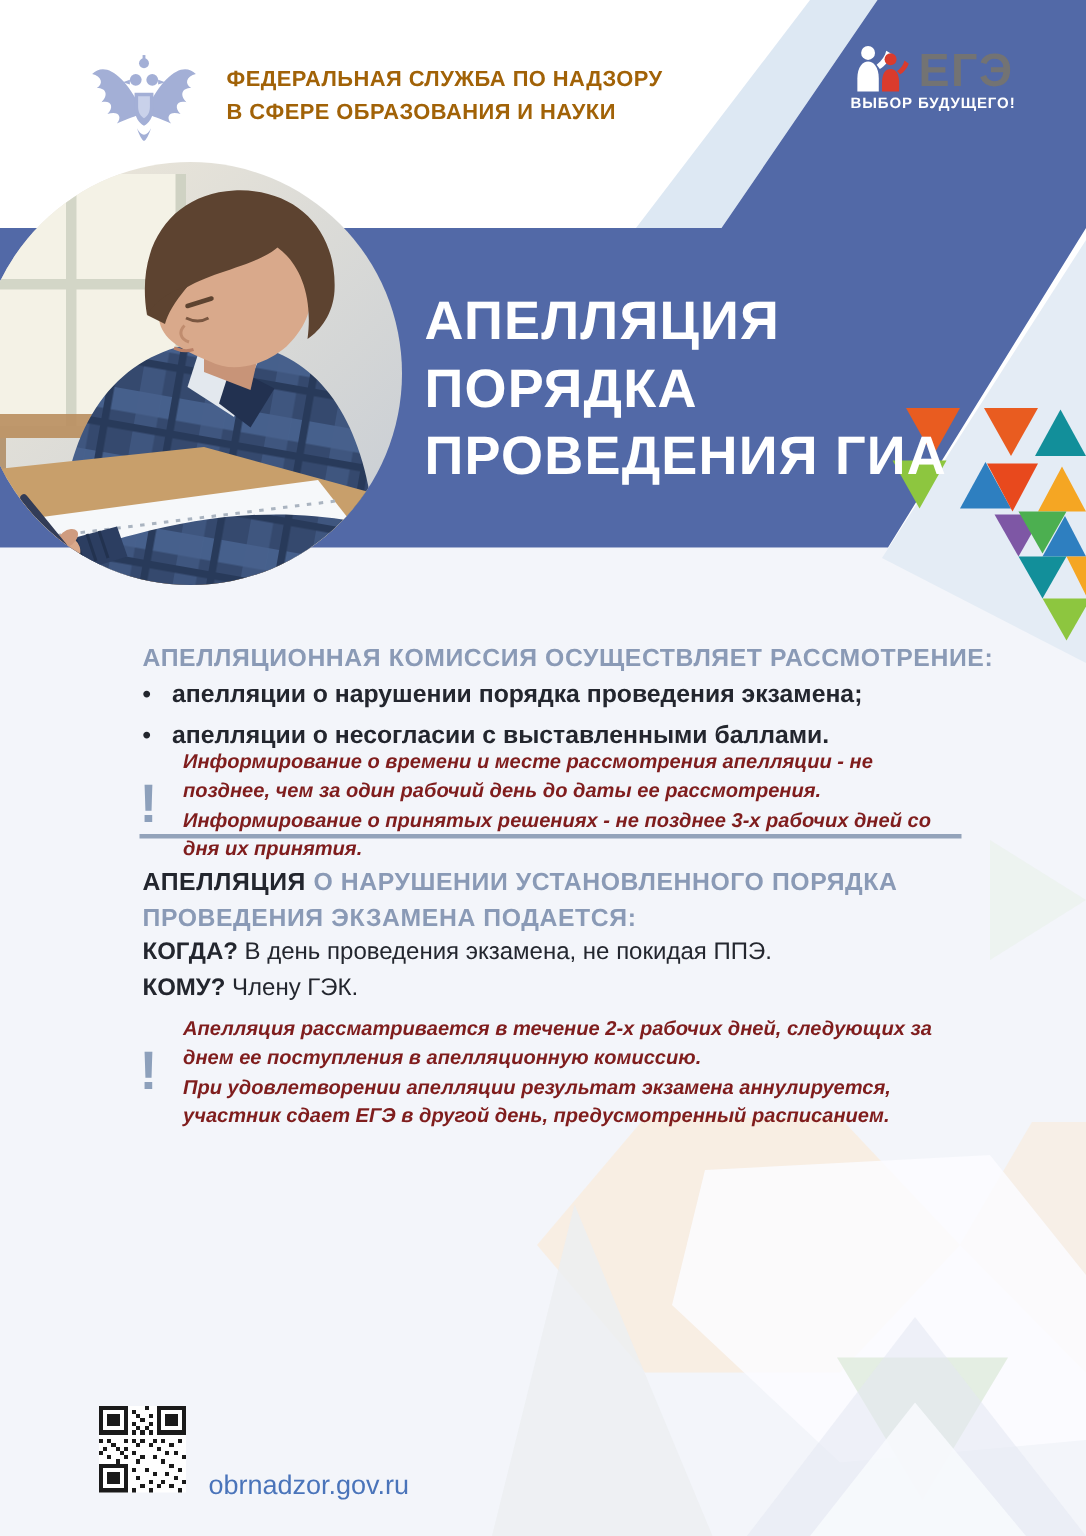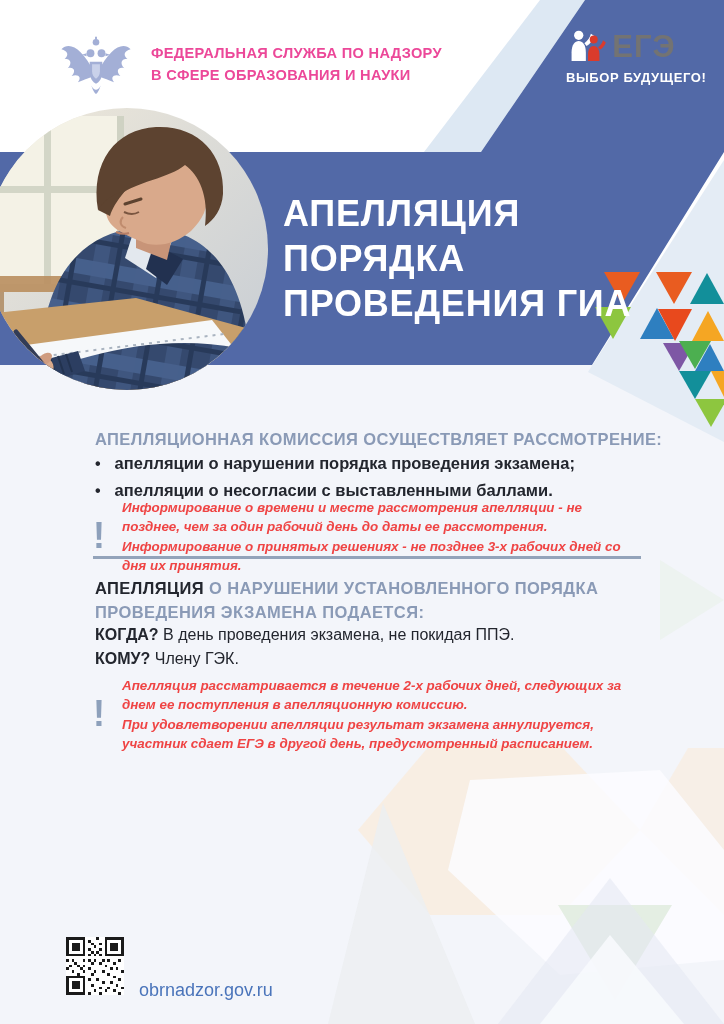--- a/index.html
+++ b/index.html
@@ -3,48 +3,48 @@
 <meta charset="utf-8">
 <style>
   * { box-sizing: border-box; margin: 0; padding: 0; }
   body { background:#e8e8e8; font-family:"Liberation Sans", sans-serif; }
   .poster { position:relative; width:724px; height:1024px; margin:0 auto; background:#ffffff; overflow:hidden; }
   .bg-svg { position:absolute; left:0; top:0; z-index:0; }
 
   
   .org-block { position:absolute; left:55px; top:32px; z-index:5; display:flex; align-items:center; gap:14px; }
   .org-emblem { width:82px; height:66px; flex:0 0 auto; }
-  .org-name { color:#ec4899; font-size:14.6px; font-weight:700; line-height:1.5; letter-spacing:.3px; }
+  .org-name { color:#a16207; font-size:14.6px; font-weight:700; line-height:1.5; letter-spacing:.3px; }
 
   .ege-block { position:absolute; left:566px; top:28px; z-index:5; width:112px; text-align:center; }
   .ege-row { display:flex; align-items:center; justify-content:center; gap:4px; }
   .ege-icon { width:40px; height:36px; }
   .ege-name { color:#737373; font-size:31px; font-weight:800; letter-spacing:1px; line-height:1; }
-  .ege-slogan { margin-top:6px; color:#ffffff; font-size:13px; font-weight:700; letter-spacing:.6px; white-space:nowrap; }
+  .ege-slogan { color:#ffffff; font-size:10px; font-weight:700; letter-spacing:.6px; white-space:nowrap; }
 
   
   .banner-title { position:absolute; left:283px; top:191px; z-index:4; color:#ffffff;
                   font-size:36px; font-weight:800; line-height:45px; letter-spacing:.8px; }
 
   .photo-circle { position:absolute; left:-14px; top:108px; width:282px; height:282px;
                   border-radius:50%; overflow:hidden; z-index:6; }
 
   
   .content-text { color:#23262e; }
   .h-steel { color:#8a9ab6; }
   .sec1-heading { position:absolute; left:95px; top:430px; z-index:4; font-size:16.5px; font-weight:800; letter-spacing:.4px; }
   .bullets { position:absolute; left:95px; top:454px; z-index:4; width:540px; }
   .bullet-row { display:flex; gap:14px; margin-bottom:6px; font-size:16.5px; font-weight:700; color:#23262e; }
   .bullet-dot { color:#23262e; font-size:16px; line-height:1.3; }
 
   .note { position:absolute; z-index:4; display:flex; gap:13px; align-items:center; }
   .note1 { left:93px; top:498px; width:535px; }
   .note2 { left:93px; top:676px; width:548px; }
   .warn-mark { color:#8da0bb; font-size:36px; font-weight:800; line-height:.9; align-self:center; width:16px; flex:0 0 auto; }
-  .note-body p { font-size:13.4px; font-style:italic; font-weight:600; color:#ef4444; line-height:1.44; }
+  .note-body p { font-size:13.4px; font-style:italic; font-weight:600; color:#7f1d1d; line-height:1.44; }
 
   .divider { position:absolute; left:93px; top:556px; width:548px; height:2.5px; background:#93a3ba; z-index:4; }
 
   .sec2-heading { position:absolute; left:95px; top:576px; z-index:4; width:560px;
                   font-size:16.5px; font-weight:800; letter-spacing:.4px; line-height:24px; }
   .qa-line { position:absolute; left:95px; z-index:4; font-size:16px; color:#23262e; }
   .qa-when { top:626px; } .qa-whom { top:650px; }
   .qa-label { font-weight:800; }
 
   

